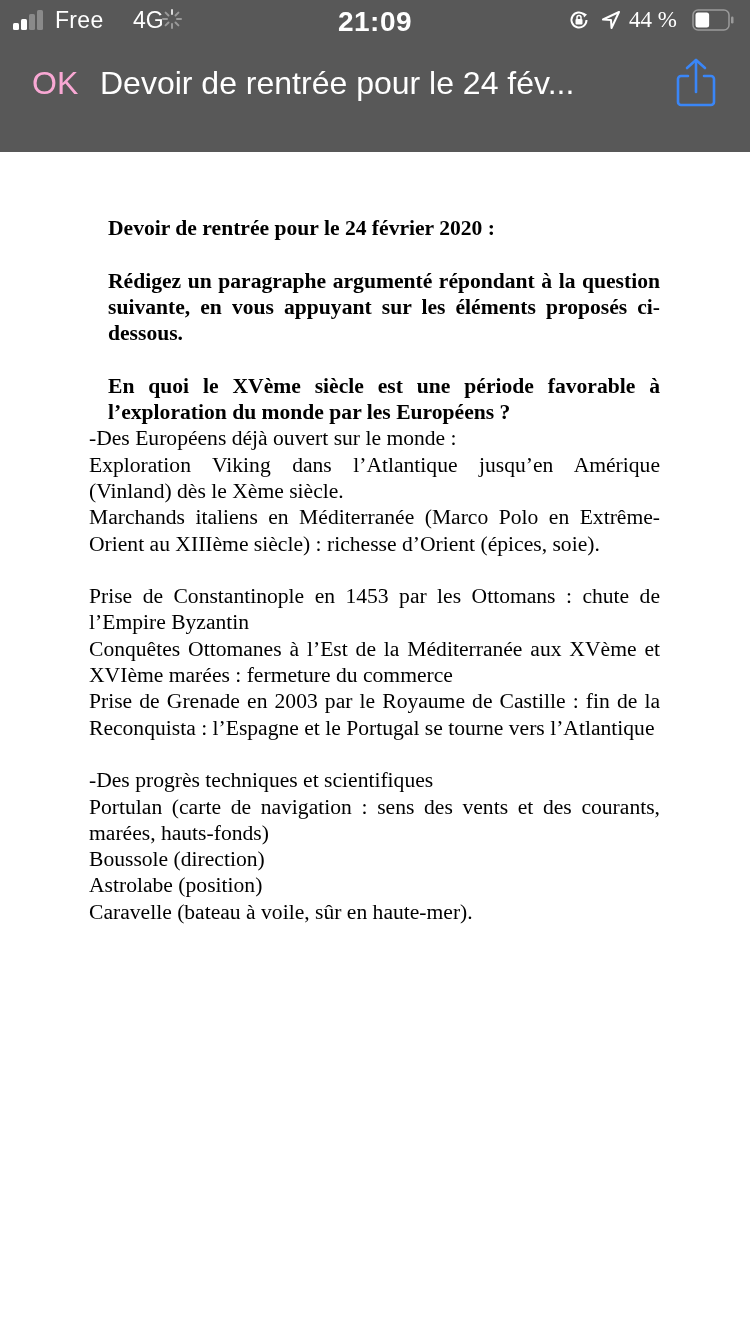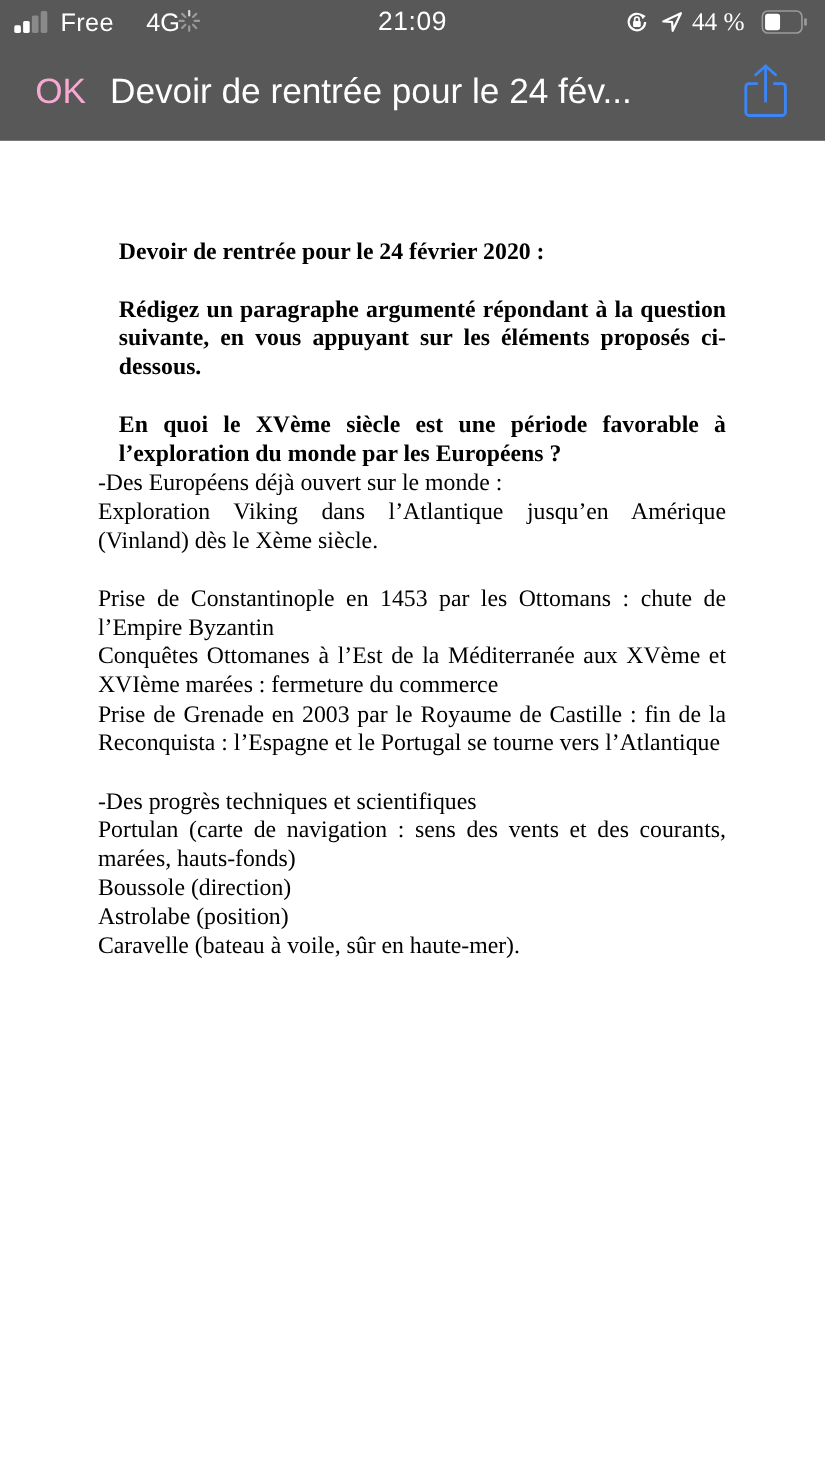--- a/index.html
+++ b/index.html
@@ -3,33 +3,33 @@
   <meta charset="utf-8">
   <style>
     html, body { margin: 0; padding: 0; }
     body {
       width: 750px; height: 1334px; overflow: hidden;
       background: #ffffff;
       font-family: "Liberation Sans", sans-serif;
       position: relative;
     }
     .topbar {
-      position: absolute; left: 0; top: 0; width: 750px; height: 128px;
+      position: absolute; left: 0; top: 0; width: 750px; height: 152px;
       background: #585858;
     }
     .status {
       position: absolute; left: 0; top: 0; width: 750px; height: 40px;
       color: #ffffff; font-size: 23px;
     }
     .status .signal { position: absolute; left: 13px; top: 10px; width: 34px; height: 20px; }
     .signal .bar { position: absolute; bottom: 0; width: 6px; border-radius: 1.5px; }
     .status .carrier { position: absolute; left: 55px; top: 7px; letter-spacing: 0.3px; }
     .status .net { position: absolute; left: 120px; top: 7px; margin-left: 13px; }
     .status .spinner { position: absolute; left: 162px; top: 9px; width: 20px; height: 20px; }
-    .status .time { position: absolute; left: 0; width: 750px; top: 6px; text-align: center; font-weight: normal; font-size: 24px; letter-spacing: 0.5px; }
+    .status .time { position: absolute; left: 0; width: 750px; top: 6px; text-align: center; font-weight: bold; font-size: 28px; letter-spacing: 0.5px; }
     .status .lock-rot { position: absolute; left: 568px; top: 9px; width: 22px; height: 22px; }
     .status .loc { position: absolute; left: 600px; top: 9px; width: 22px; height: 22px; }
     .status .batt-pct { position: absolute; left: 629px; top: 7px; font-family: Liberation Serif, serif; }
     .status .battery { position: absolute; left: 692px; top: 9px; width: 42px; height: 22px; }
 
     .navbar { position: absolute; left: 0; top: 45px; width: 750px; height: 83px; }
     .ok-btn {
       position: absolute; left: 32px; top: 20px; font-size: 32px; color: #f9a8d4;
       cursor: pointer;
     }
@@ -105,20 +105,21 @@
 
 <div class="doc">
   <p class="b">Devoir de rentrée pour le 24 février 2020 :</p>
   <div class="gap"></div>
   <p class="b j">Rédigez un paragraphe argumenté répondant à la question suivante, en vous appuyant sur les éléments proposés ci-dessous.</p>
   <div class="gap"></div>
   <p class="b j">En quoi le XVème siècle est une période favorable à l’exploration du monde par les Européens ?</p>
 
   <p>-Des Européens déjà ouvert sur le monde :</p>
   <p class="j">Exploration Viking dans l’Atlantique jusqu’en Amérique (Vinland) dès le Xème siècle.</p>
+  <p class="j">Marchands italiens en Méditerranée (Marco Polo en Extrême-Orient au XIIIème siècle) : richesse d’Orient (épices, soie).</p>
   <div class="gap"></div>
 
   <p class="j">Prise de Constantinople en 1453 par les Ottomans : chute de l’Empire Byzantin</p>
   <p class="j">Conquêtes Ottomanes à l’Est de la Méditerranée aux XVème et XVIème marées : fermeture du commerce</p>
   <p class="j">Prise de Grenade en 2003 par le Royaume de Castille : fin de la Reconquista : l’Espagne et le Portugal se tourne vers l’Atlantique</p>
   <div class="gap"></div>
 
   <p>-Des progrès techniques et scientifiques</p>
   <p class="j">Portulan (carte de navigation : sens des vents et des courants, marées, hauts-fonds)</p>
   <p class="j">Boussole (direction)</p>

